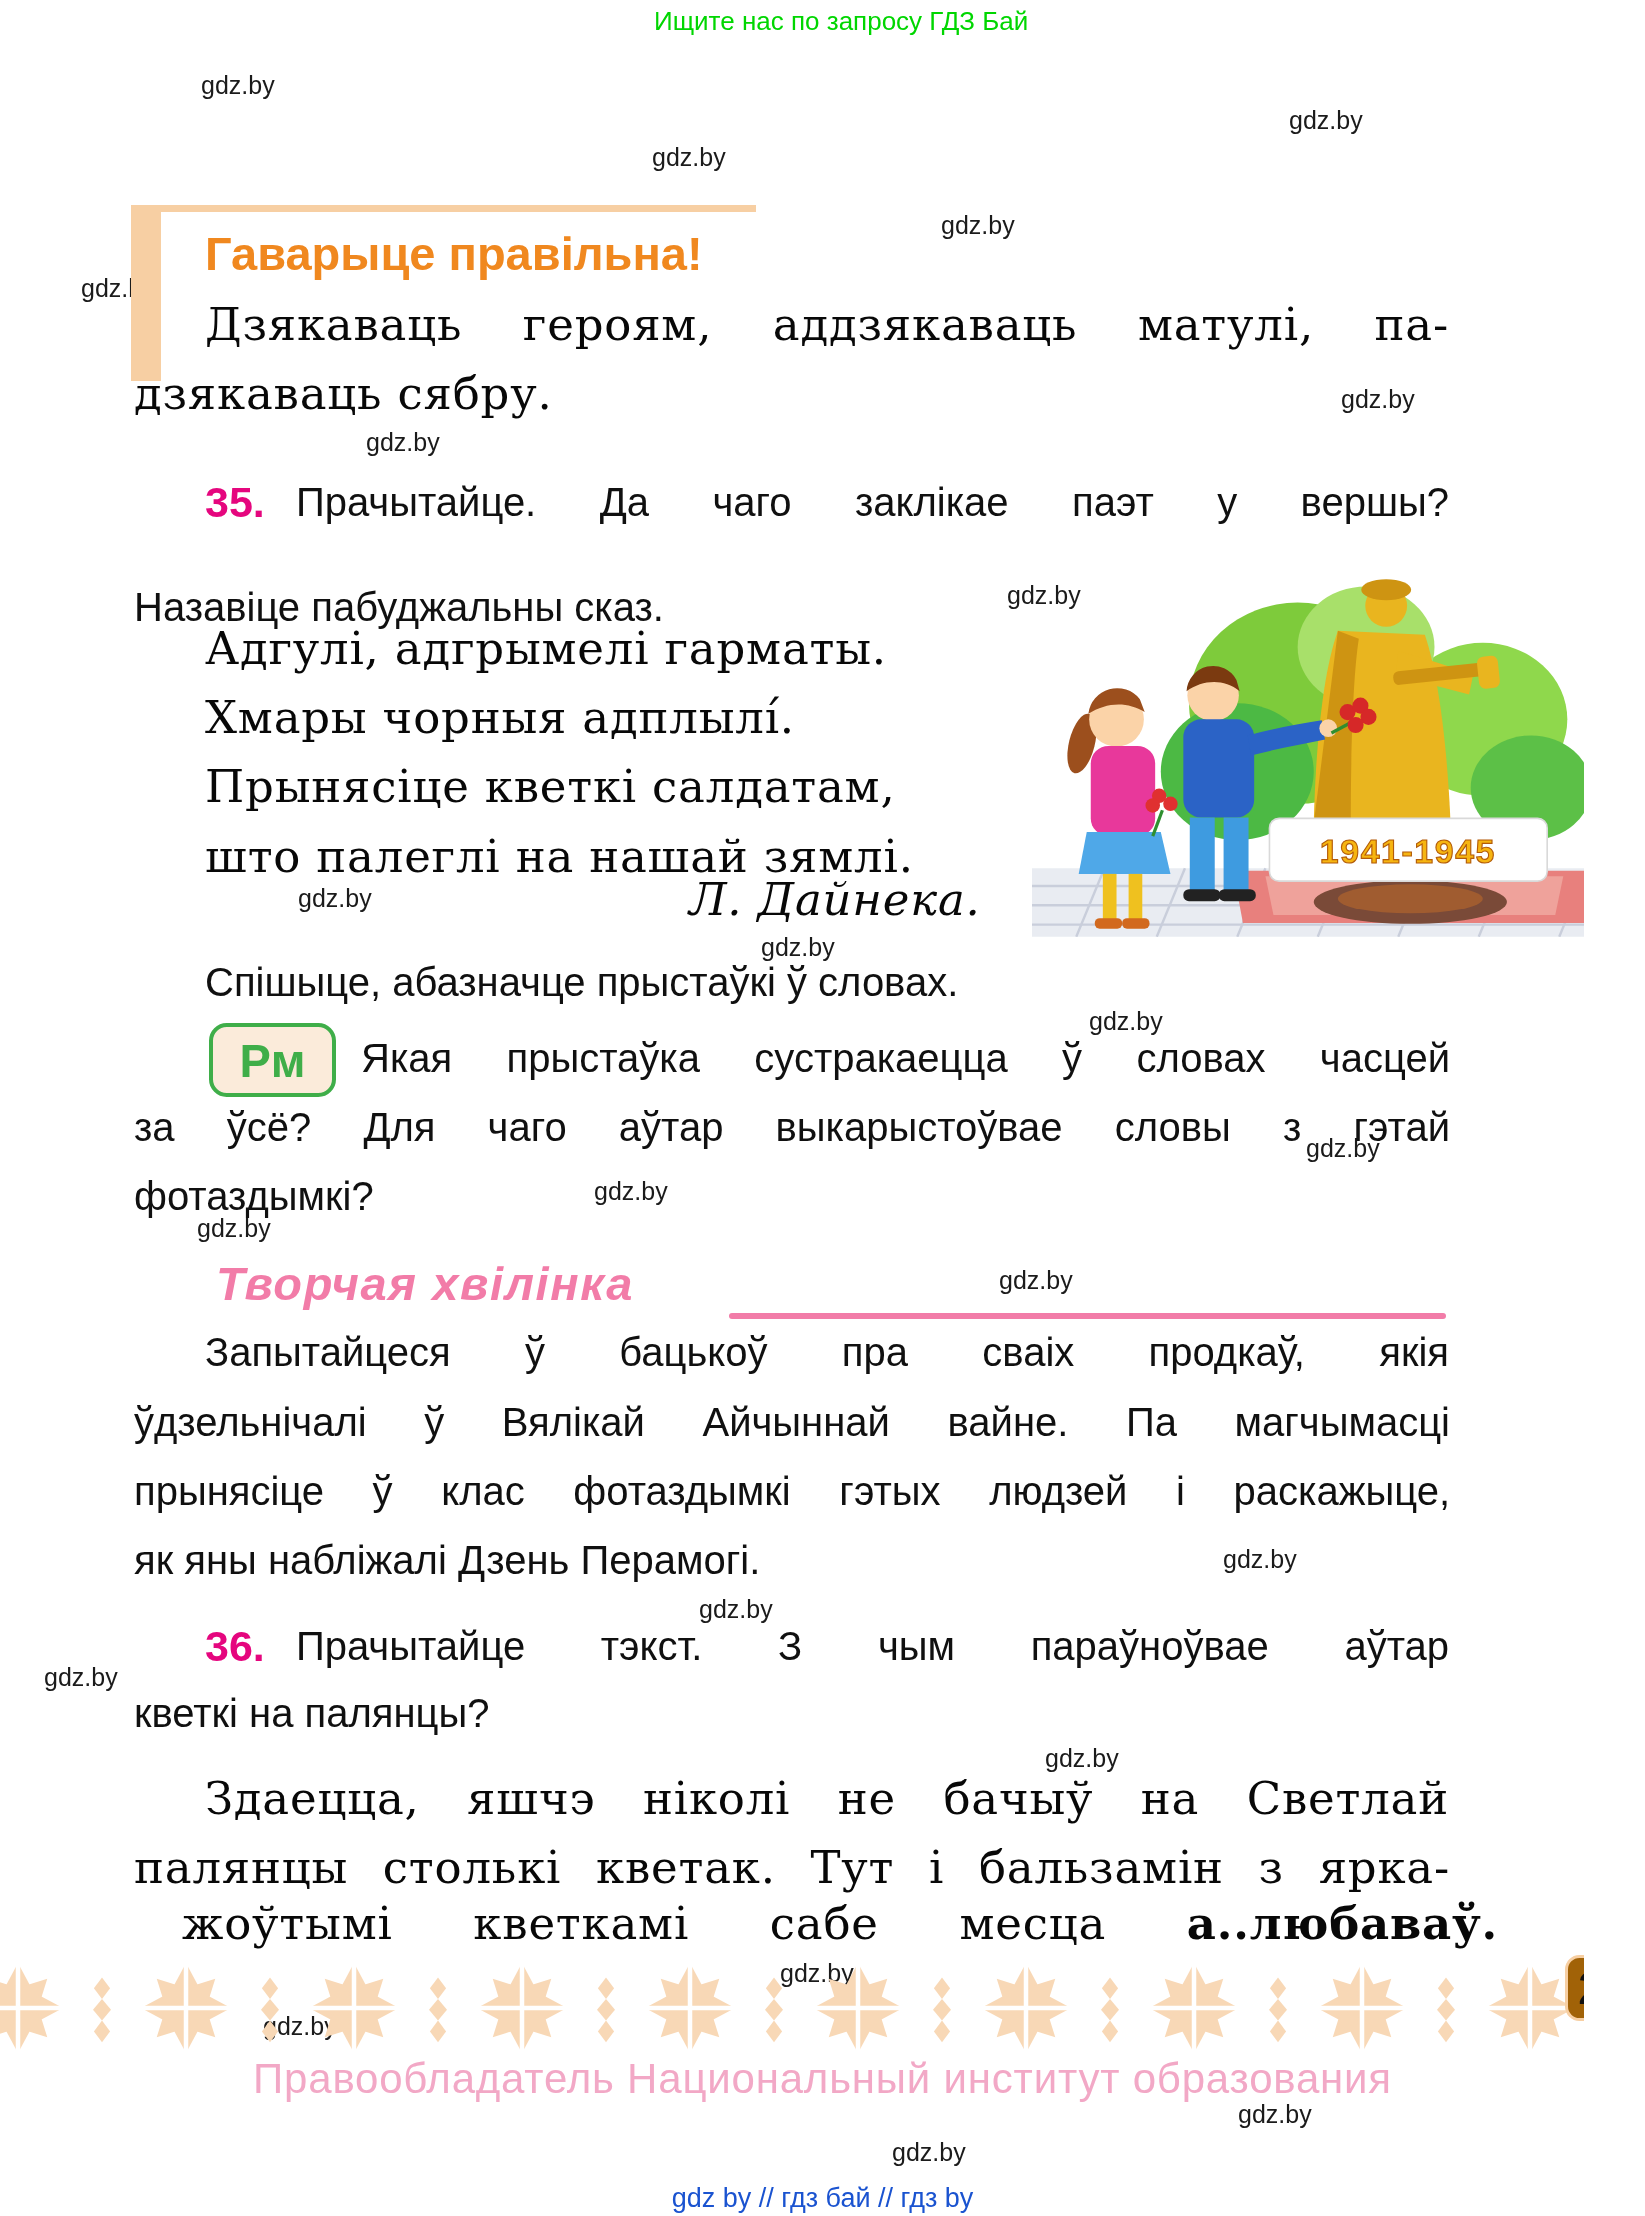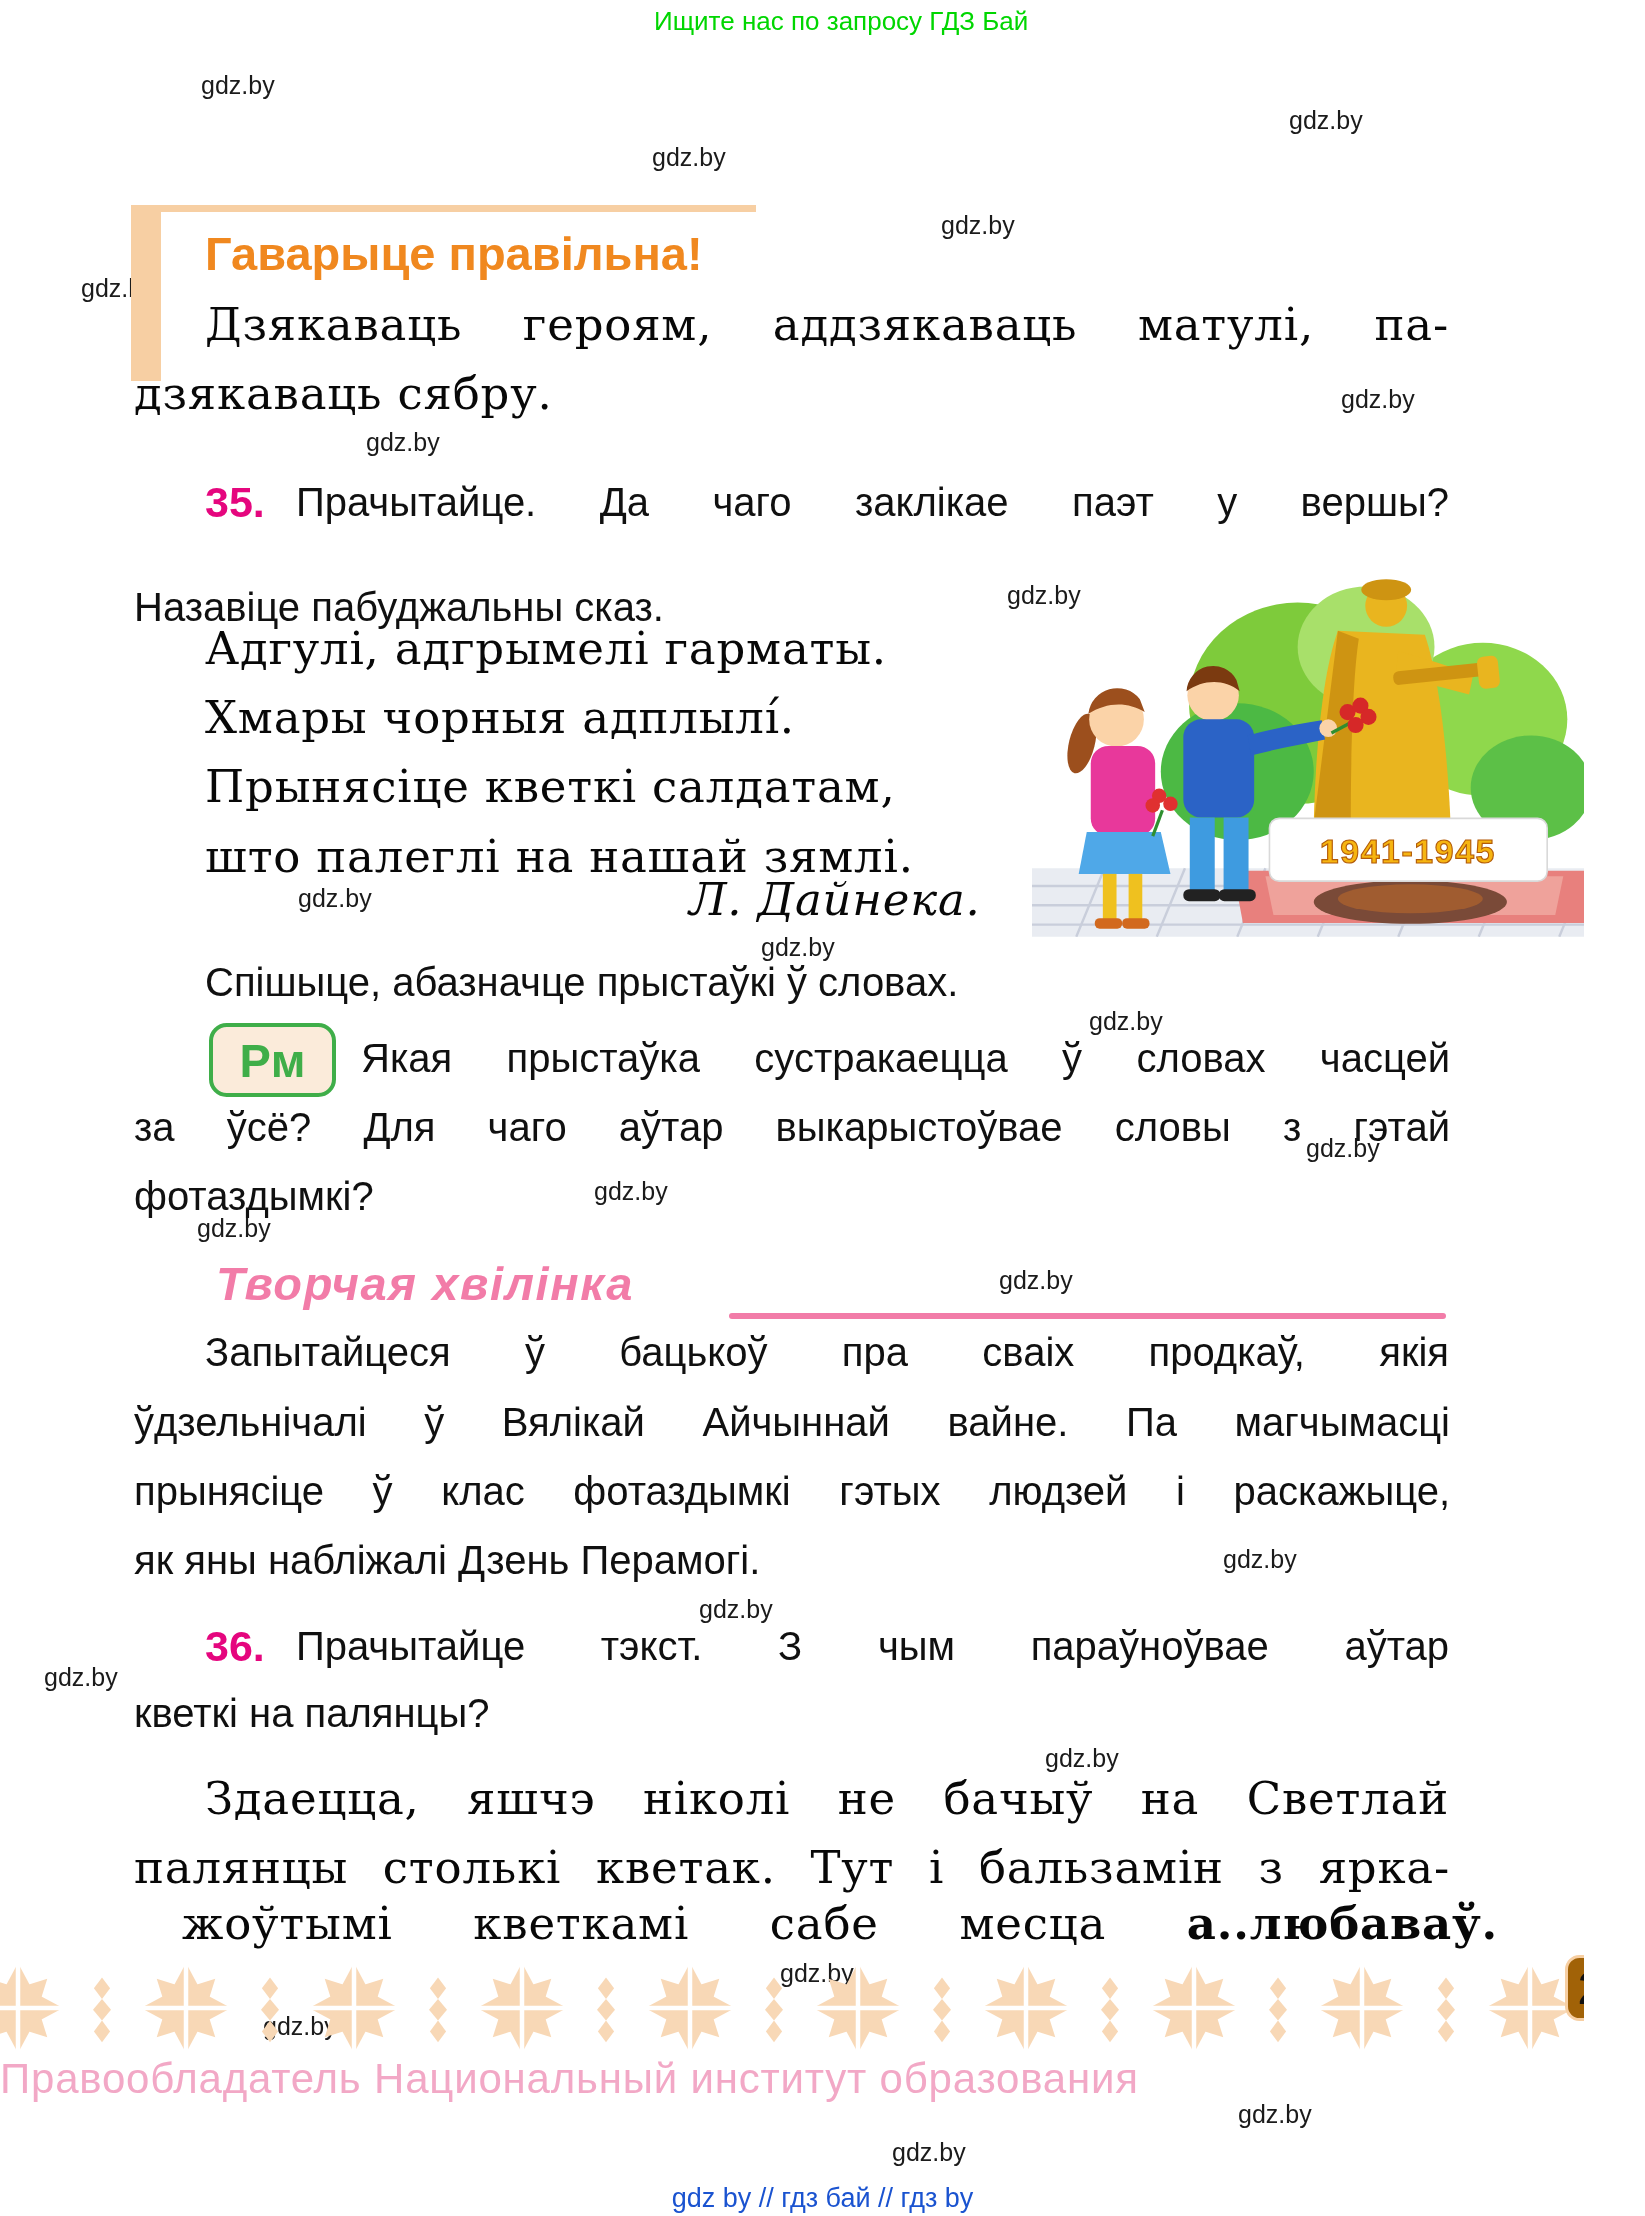--- a/index.html
+++ b/index.html
@@ -38,21 +38,21 @@
     position:absolute; left:0; top:1965px; width:1645px; height:85px;
     display:flex; align-items:center; overflow:hidden; gap:21px; padding-left:-16px;
   }
   .orn { flex:0 0 auto; display:block; }
   .pagebox {
     position:absolute; left:1565px; top:1955px; width:76px; height:66px;
     background:#a16207; border:3.2px solid var(--frame-peach); border-radius:14.5px;
     display:flex; align-items:center; justify-content:center;
     font-size:46px; color:#111; z-index:5;
   }
-  .footer-pink { position:absolute; left:0; top:2055px; width:1645px; 
+  .footer-pink { position:absolute; left:0; top:2055px; width:1645px; text-align:center;
     font-size:42px; color: var(--footer-pink); letter-spacing:0.8px; }
   .footer-blue { position:absolute; left:0; top:2183px; width:1645px; text-align:center;
     font-size:27px; color: var(--footer-blue); }
 </style>
 </head>
 <body>
 
 <div class="page">
 
   <div class="line promo" style="left:654px; top:6.4px;">Ищите нас по запросу ГДЗ Бай</div>

